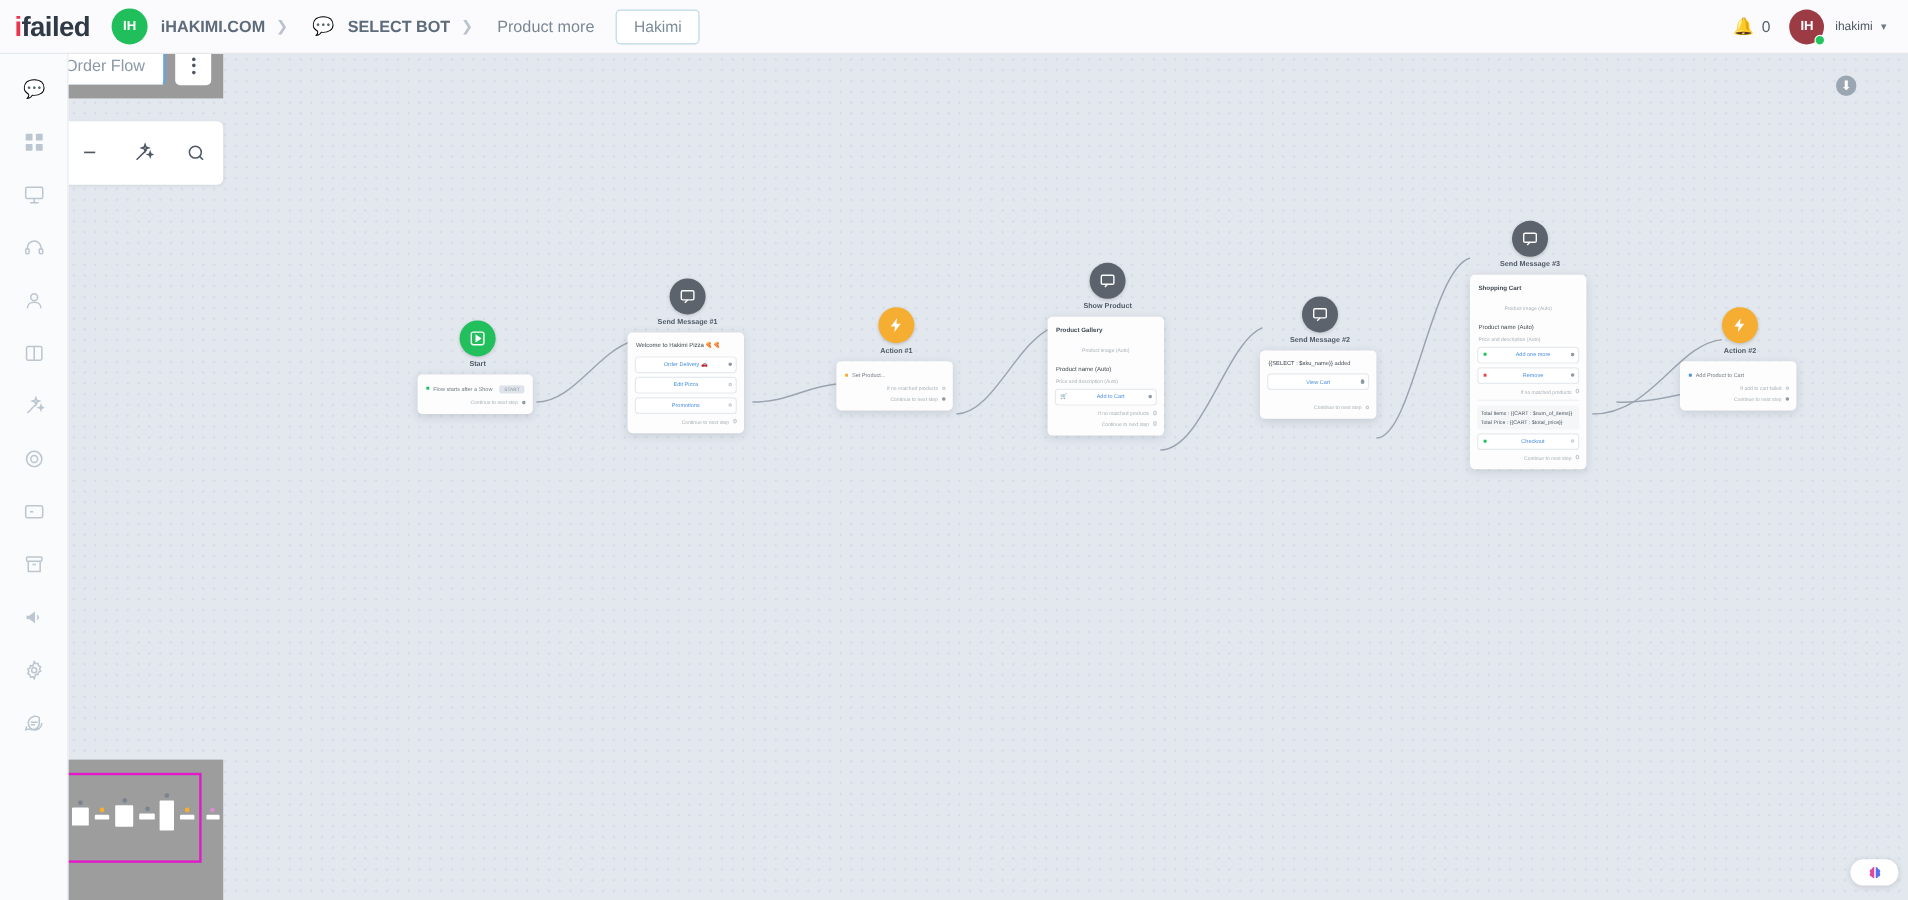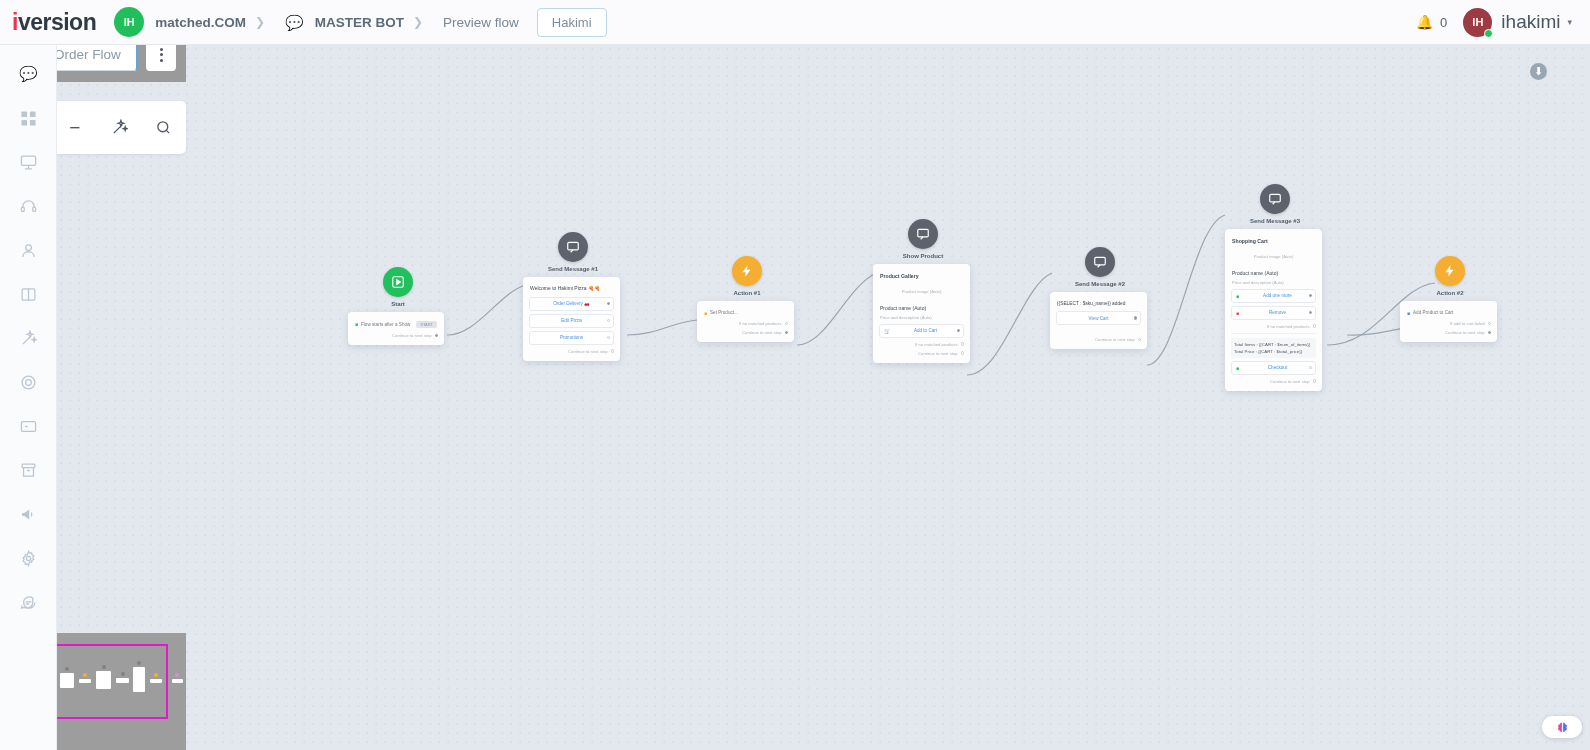--- a/index.html
+++ b/index.html
@@ -38,21 +38,21 @@
   .bell-count { font-size:13px; color:#56606b; margin-left:6px; margin-right:16px; }
   .user-avatar {
     position:relative; width:29px; height:29px; border-radius:50%;
     background:#9c3b44; color:#fff; display:flex; align-items:center;
     justify-content:center; font-size:11px; font-weight:bold;
   }
   .user-avatar .online {
     position:absolute; right:-1px; bottom:-1px; width:9px; height:9px;
     border-radius:50%; background:#22c55e; border:1.5px solid #fff;
   }
-  .uname { font-size:19px; color:#4b5663; margin-left:9px; }
+  .uname { font-size:10px; color:#4b5663; margin-left:9px; }
   .caret { font-size:9px; color:#6d7884; margin-left:7px; }
 
   
   .rail {
     position:absolute; left:0; top:45px; width:57px; height:705px;
     background:#fafbfc; border-right:1px solid #e9ecf0; z-index:30;
   }
   .rail-item {
     width:57px; height:44px; display:flex; align-items:center; justify-content:center;
     color:#bcc6d0; cursor:pointer;
@@ -169,30 +169,30 @@
     background:#fff; border-radius:13px; display:flex; align-items:center;
     justify-content:center; box-shadow:0 1px 5px rgba(0,0,0,.14); cursor:pointer; z-index:28;
   }
 </style>
 </head>
 <body>
 
 <div class="header">
   <div class="logo">
     <span class="dot">i</span>
-      <span>version</span>
+      <span>failed</span>
   </div>
 
   <div class="brand-avatar">IH</div>
-  <div class="crumb">matched.COM</div>
+  <div class="crumb">iHAKIMI.COM</div>
   <div class="sep">❯</div>
   <div class="bot-ic">💬</div>
-  <div class="crumb">MASTER BOT</div>
+  <div class="crumb">SELECT BOT</div>
   <div class="sep">❯</div>
-  <div class="crumb light">Preview flow</div>
+  <div class="crumb light">Product more</div>
   <button class="preview-btn">Hakimi</button>
 
   <div class="hdr-right">
     <span class="bell">🔔</span>
     <span class="bell-count">0</span>
     <div class="user-avatar">
       <span>IH</span>
       <span class="online"></span>
     </div>
     <span class="uname">ihakimi</span>

